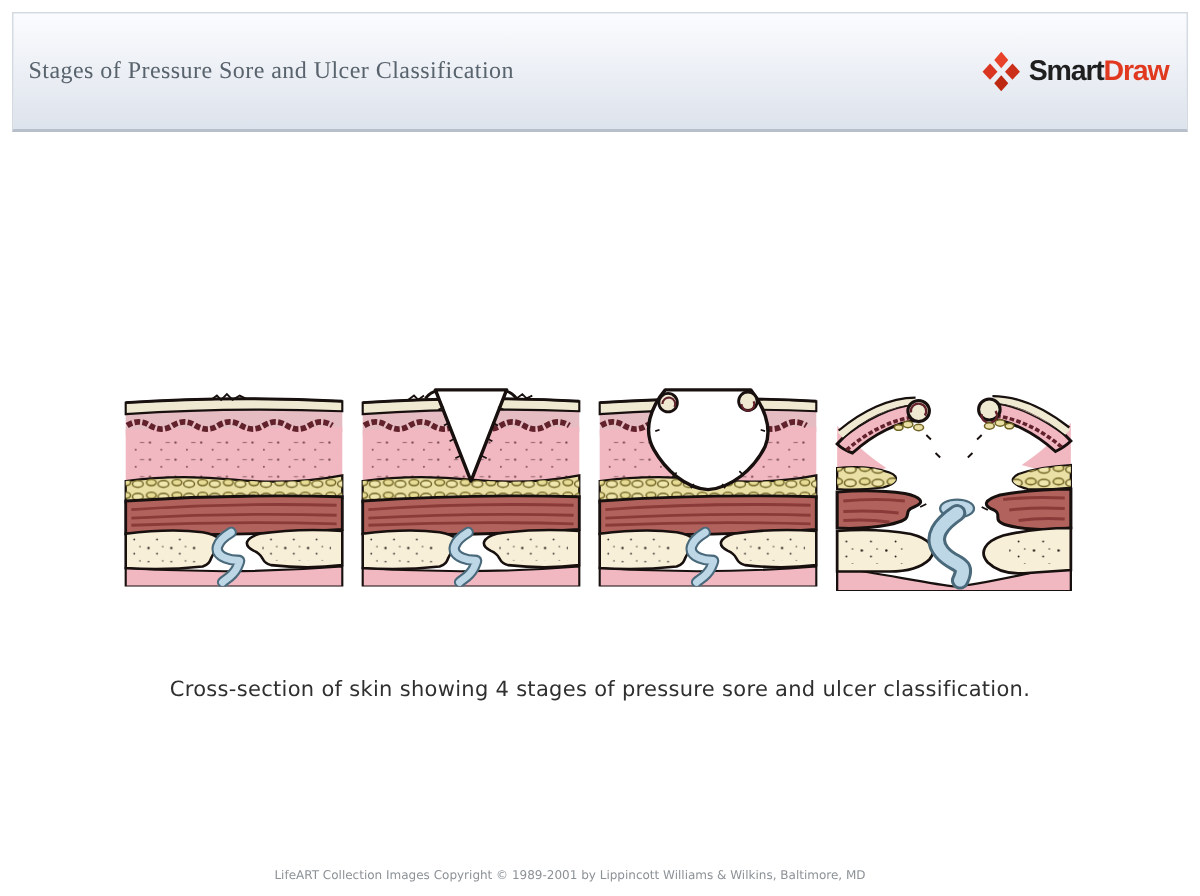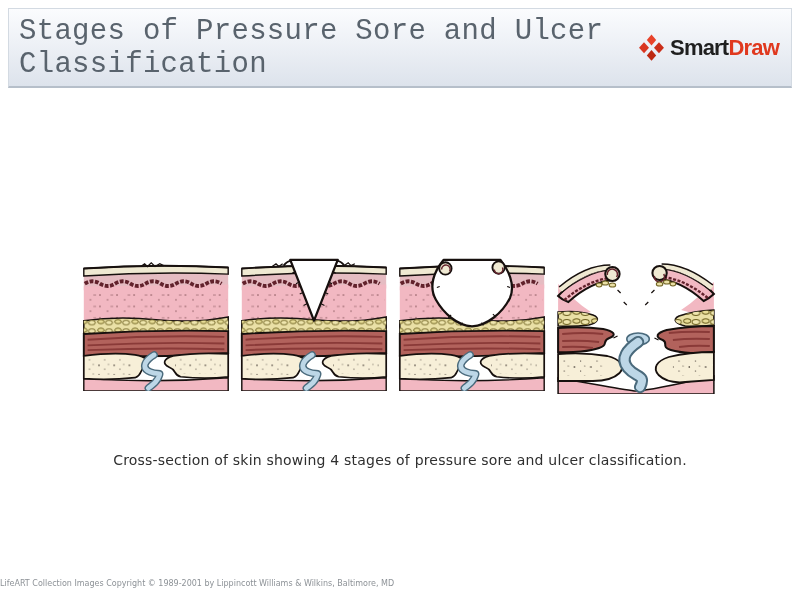--- a/index.html
+++ b/index.html
@@ -14,34 +14,34 @@
     --bone-cream:#f7efd8; --vessel-blue:#bdd7e7; --vessel-outline:#4a6a7c;
   }
   *{box-sizing:border-box}
   html,body{margin:0;padding:0}
   body{width:800px;height:597px;background:#ffffff;position:relative;overflow:hidden;
        font-family:"DejaVu Sans",sans-serif}
   .slide-header{position:absolute;left:8px;top:8px;width:784px;height:80px;
     background:linear-gradient(to bottom,var(--header-gradient-top),var(--header-gradient-bottom));
     border:1px solid var(--header-edge);border-bottom:2px solid var(--header-border);
     display:flex;align-items:center;justify-content:space-between;padding:0 12px 0 10px}
-  .slide-title{font-family:Liberation Mono, monospace;font-size:29px;font-weight:400;
+  .slide-title{font-family:Liberation Serif, serif;font-size:16px;font-weight:400;
     color:var(--title-text);letter-spacing:.3px}
   .logo{display:flex;align-items:center;gap:5px}
-  .logo-text{font-family:"Liberation Sans",sans-serif;font-weight:bold;font-size:22px;
+  .logo-text{font-family:"Liberation Sans",sans-serif;font-weight:bold;font-size:19px;
     letter-spacing:-.8px;line-height:1}
   .logo-smart{color:var(--brand-dark)}
   .logo-draw{color:var(--brand-red)}
   .figure-band{position:absolute;left:0;top:0;width:735px;height:597px}
   .stage-svg{position:absolute;top:258px;width:152px;height:133px}
   #stage1{left:80px} #stage2{left:238px} #stage3{left:396px}
   #stage4{left:554px;width:164px;height:140px;top:254px}
   .caption{position:absolute;left:0;top:452px;width:800px;text-align:center;
     font-size:14px;color:var(--caption-text);letter-spacing:.2px}
-  .footer{position:absolute;left:0;top:579px;width:760px;
+  .footer{position:absolute;left:0;top:579px;width:760px;text-align:center;
     font-size:8px;color:var(--footer-text)}
   
   .ol{stroke:var(--outline-dark)}
   .f-epi{fill:var(--epidermis-cream)} .f-pink{fill:var(--skin-pink)}
   .f-mauve{fill:var(--skin-mauve)} .f-fat{fill:var(--fat-cream)}
   .f-mus{fill:var(--muscle-red)} .f-bone{fill:var(--bone-cream)}
   .f-blue{fill:var(--vessel-blue)} .f-white{fill:#ffffff}
   .s-mar{stroke:var(--maroon)} .s-mus{stroke:var(--muscle-striation)}
   .s-blue{stroke:var(--vessel-blue)} .s-bledge{stroke:var(--vessel-outline)}
   .st-epi{stroke:var(--epidermis-cream)}

